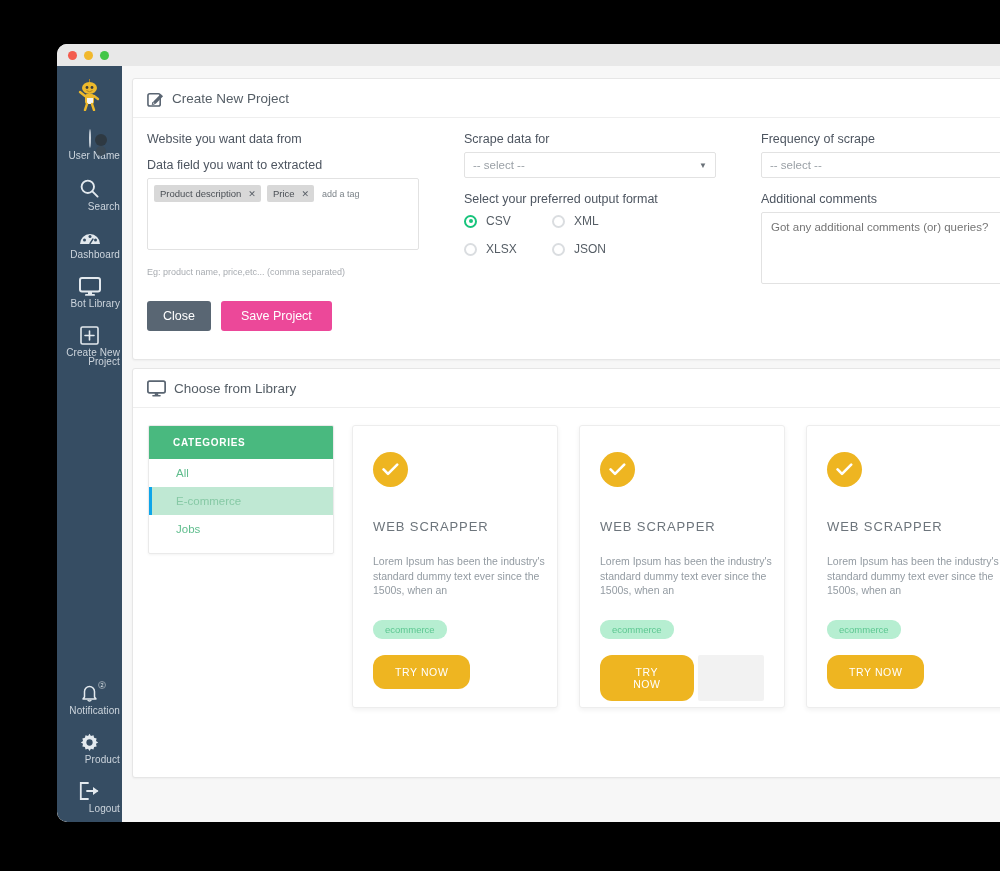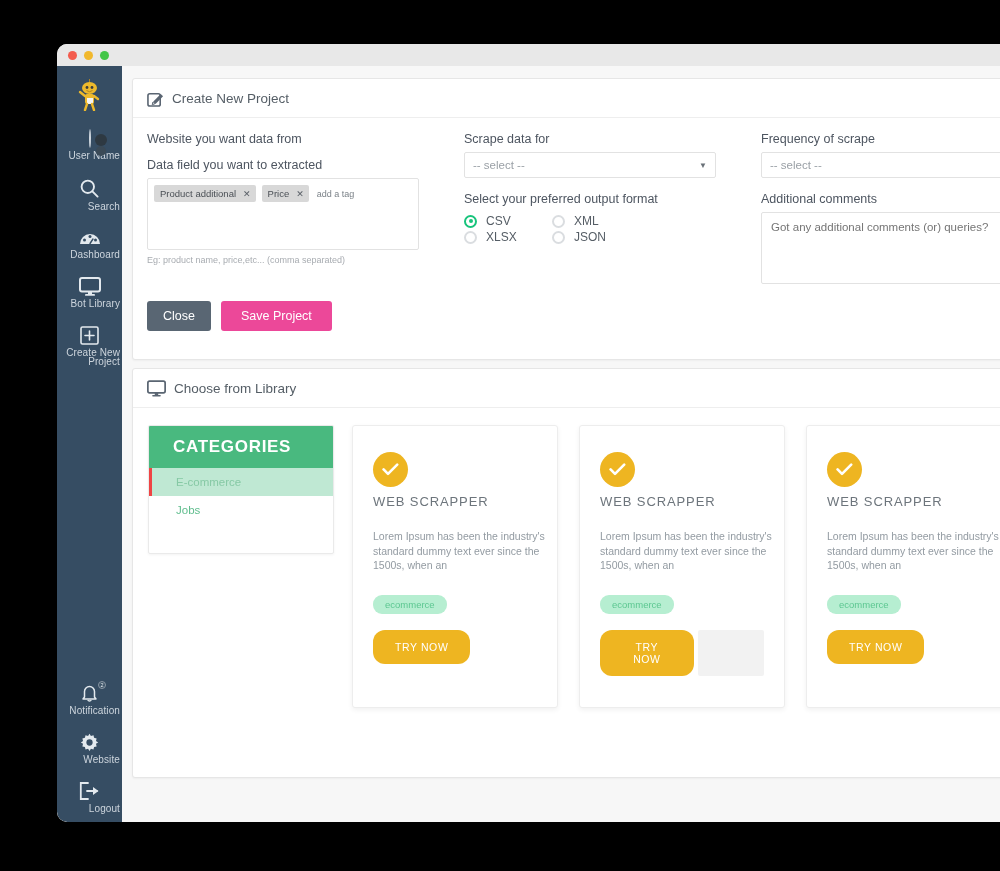--- a/index.html
+++ b/index.html
@@ -175,27 +175,27 @@
     display: flex; align-items: center; gap: 7px;
     white-space: nowrap;
   }
   .tag-x { color: #5a6068; font-size: 9px; cursor: pointer; }
   .addtag {
     font-size: 9px; color: #7b8288; align-self: center;
     padding-left: 2px; cursor: text;
   }
   .hint {
     font-size: 9px; color: #a8acb1;
-    margin-top: 5px;
+    margin-top: 17px;
   }
 
   .radio-grid {
     display: grid;
     grid-template-columns: 88px auto;
-    row-gap: 2px;
+    row-gap: 14px;
     margin-top: 8px;
   }
   .radio-item { display: flex; align-items: center; gap: 9px; cursor: pointer; }
   .radio-dot {
     width: 13px; height: 13px; border-radius: 50%;
     border: 2px solid #dadde0; background: #fff;
     flex: 0 0 13px;
   }
   .radio-dot.on {
     border-color: #18c47c;
@@ -238,56 +238,56 @@
     background: #fff;
     border: 1px solid #eaeaea;
     border-radius: 2px;
     box-shadow: 0 1px 3px rgba(0,0,0,0.05);
     height: 129px;
     overflow: hidden;
   }
   #cat-head {
     background: #49b97f;
     color: #fff;
-    font-size: 17px;
+    font-size: 10px;
     font-weight: bold;
     letter-spacing: .7px;
     padding: 11px 0 11px 24px;
   }
   .cat-item {
     font-size: 11.5px;
     color: #5fbd8d;
     padding: 8px 0 8px 24px;
     cursor: pointer;
     border-left: 3px solid transparent;
   }
   .cat-item.active {
     background: #bfe8d3;
-    border-left: 3px solid #ef4444;
+    border-left: 3px solid #0ea5e9;
     color: #86c9a5;
   }
 
   #cards { display: flex; gap: 21px; }
   .lib-card {
     width: 206px; flex: 0 0 206px;
     height: 283px;
     background: #fff;
     border: 1px solid #ededed;
     border-radius: 3px;
     box-shadow: 0 2px 5px rgba(0,0,0,0.06);
     padding: 26px 20px 0 20px;
     position: relative;
   }
   .card-check {
     width: 35px; height: 35px; border-radius: 50%;
     background: #eeb521;
     display: flex; align-items: center; justify-content: center;
   }
   .card-title {
-    margin-top: 7px;
+    margin-top: 32px;
     font-size: 13px;
     color: #6d757c;
     letter-spacing: .9px;
   }
   .card-desc {
     margin-top: 20px;
     font-size: 10.5px;
     line-height: 14.5px;
     color: #939ba2;
     width: 184px;
@@ -415,21 +415,21 @@
         <span class="side-label">Notification</span>
       </div>
 
       <div class="side-item">
         <span class="side-icon">
           <svg width="19" height="19" viewBox="0 0 20 20">
             <path fill="#e3e9ee" d="M10 0.8 l1.5 2.3 2.7-.7 .6 2.7 2.7 .6 -.7 2.7 2.3 1.5 -2.3 1.5 .7 2.7 -2.7 .6 -.6 2.7 -2.7-.7 -1.5 2.3 -1.5-2.3 -2.7 .7 -.6-2.7 -2.7-.6 .7-2.7 -2.3-1.5 2.3-1.5 -.7-2.7 2.7-.6 .6-2.7 2.7 .7 Z"></path>
             <circle cx="10" cy="10" r="3.3" fill="#364d63"></circle>
           </svg>
         </span>
-        <span class="side-label">Website</span>
+        <span class="side-label">Product</span>
       </div>
 
       <div class="side-item" style="">
         <span class="side-icon">
           <svg width="21" height="19" viewBox="0 0 21 19">
             <path d="M9 1 H1.8 V17 H9" fill="none" stroke="#e3e9ee" stroke-width="1.8" stroke-linecap="round"></path>
             <path d="M8 9 H18" stroke="#e3e9ee" stroke-width="1.8" stroke-linecap="round"></path>
             <path d="M14 5 L19.5 9 L14 13 Z" fill="#e3e9ee"></path>
           </svg>
         </span>
@@ -452,21 +452,21 @@
         </div>
 
         <div id="form-grid">
 
           <div>
             <label class="fld-label">Website you want data from</label>
 
             <label class="fld-label" style="margin-top:12px">Data field you want to extracted</label>
             <div class="tagbox">
               <span class="tag">
-                <span>Product additional</span>
+                <span>Product description</span>
                 <span class="tag-x">✕</span>
               </span>
               <span class="tag">
                 <span>Price</span>
                 <span class="tag-x">✕</span>
               </span>
               <span class="addtag">add a tag</span>
             </div>
             <div class="hint">Eg: product name, price,etc...  (comma separated)</div>
           </div>
@@ -530,20 +530,21 @@
               <rect x="6" y="17" width="10" height="1.8" rx=".9" fill="#5a6572"></rect>
             </svg>
           </span>
           <span>Choose from Library</span>
         </div>
 
         <div id="library-body">
 
           <div id="cat-card">
             <div id="cat-head">CATEGORIES</div>
+            <div class="cat-item">All</div>
             <div class="cat-item active">E-commerce</div>
             <div class="cat-item">Jobs</div>
           </div>
 
           <div id="cards">
 
             <div class="lib-card">
               <div class="card-check">
                 <svg width="17" height="13" viewBox="0 0 17 13">
                     <path d="M1.6 6.4 L6 10.8 L15.2 1.6" fill="none" stroke="#fff" stroke-width="2.6" stroke-linecap="round" stroke-linejoin="round"></path>

